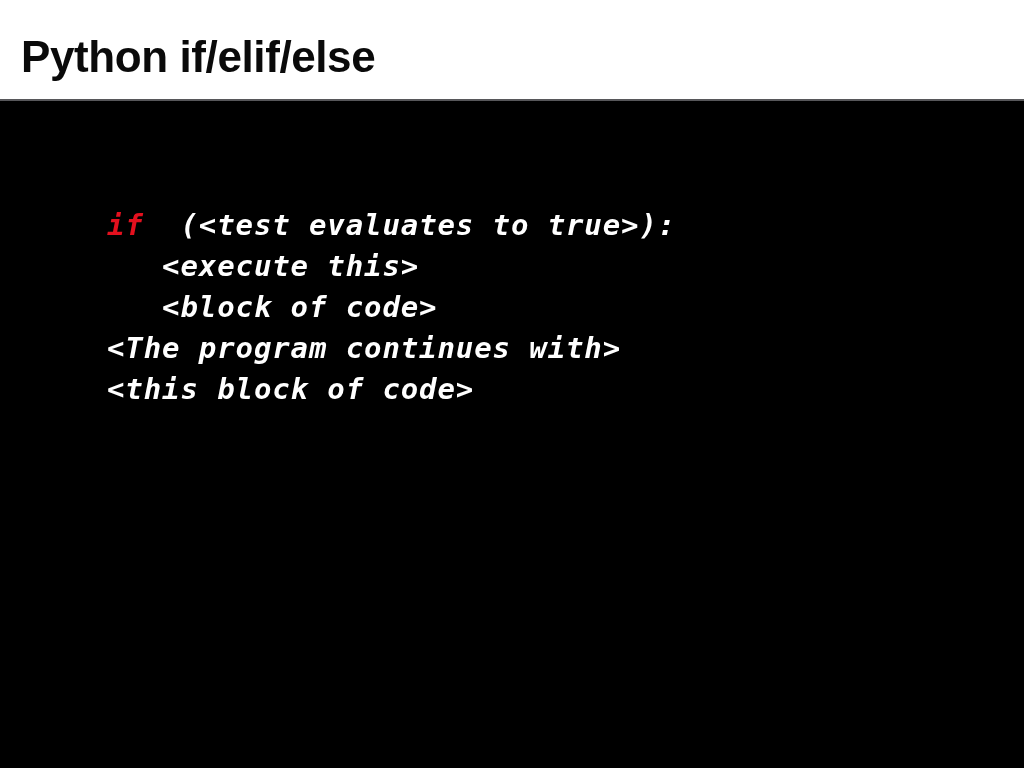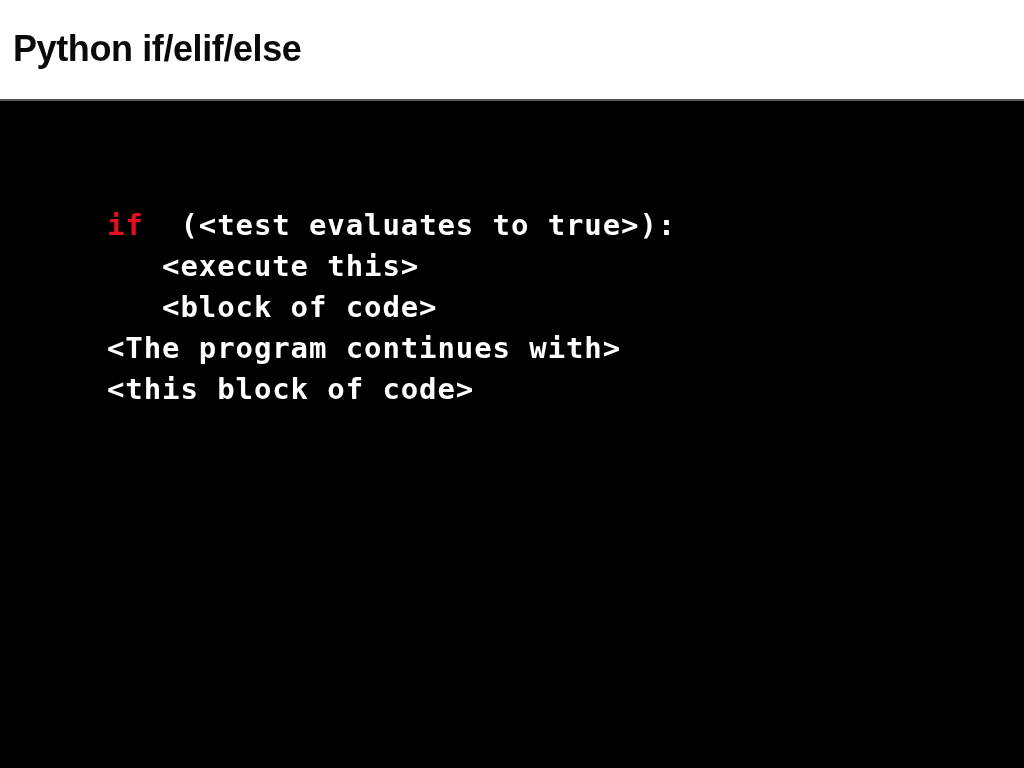--- a/index.html
+++ b/index.html
@@ -38,23 +38,23 @@
     top: 99px;
     width: 1024px;
     height: 2px;
     background: #57575a;
   }
 
   .slide-title {
     position: absolute;
     left: 13px;
     top: 21px;
-    margin: 0;
+    margin: 8px;
     font-family: "Liberation Sans", sans-serif;
-    font-size: 36px;
+    font-size: 44px;
     font-weight: bold;
     line-height: 56px;
     letter-spacing: -0.4px;
     color: #0a0a0a;
     white-space: pre;
   }
 
   
   .slide-body {
     position: absolute;
@@ -76,20 +76,21 @@
     line-height: 41px;
     letter-spacing: 0.9px;
     color: #ffffff;
     white-space: pre;
   }
 
   .code-line {
     display: block;
     white-space: pre;
     min-height: 41px;
+    font-style: italic;
   }
 
   .tok-keyword {
     color: #e3101e;
   }
 
   .tok-plain {
     color: #ffffff;
   }
 </style>

